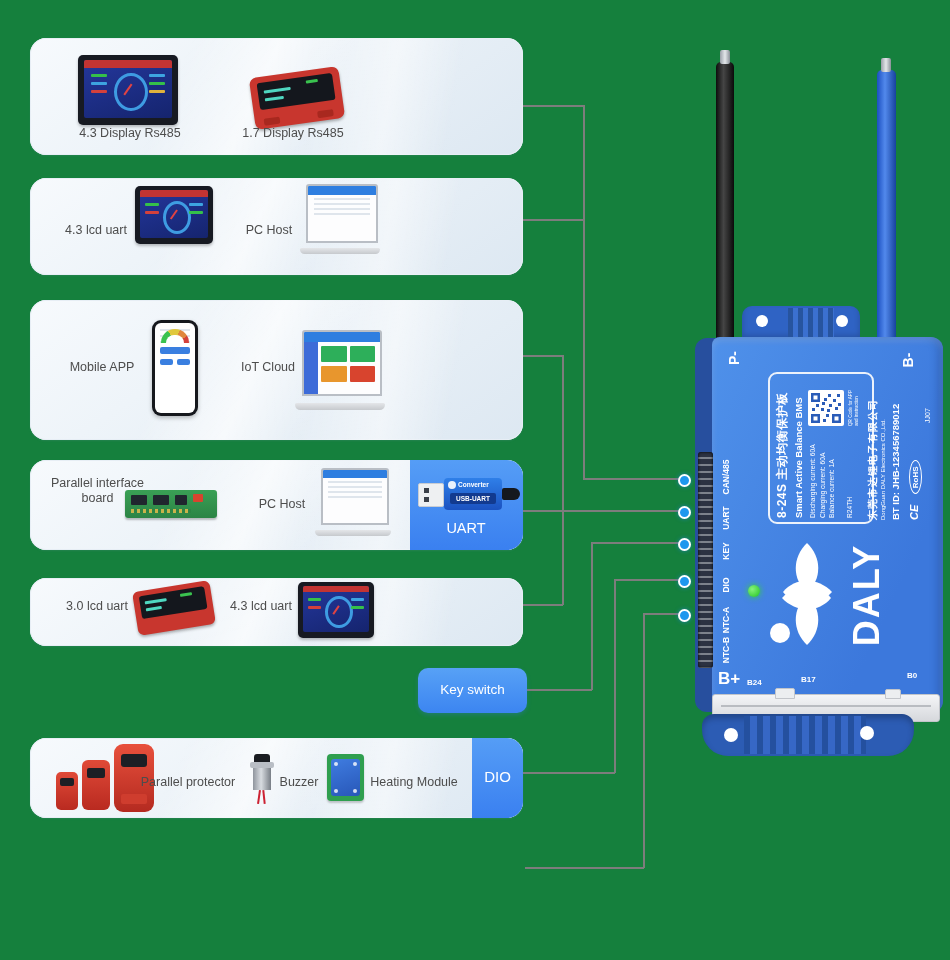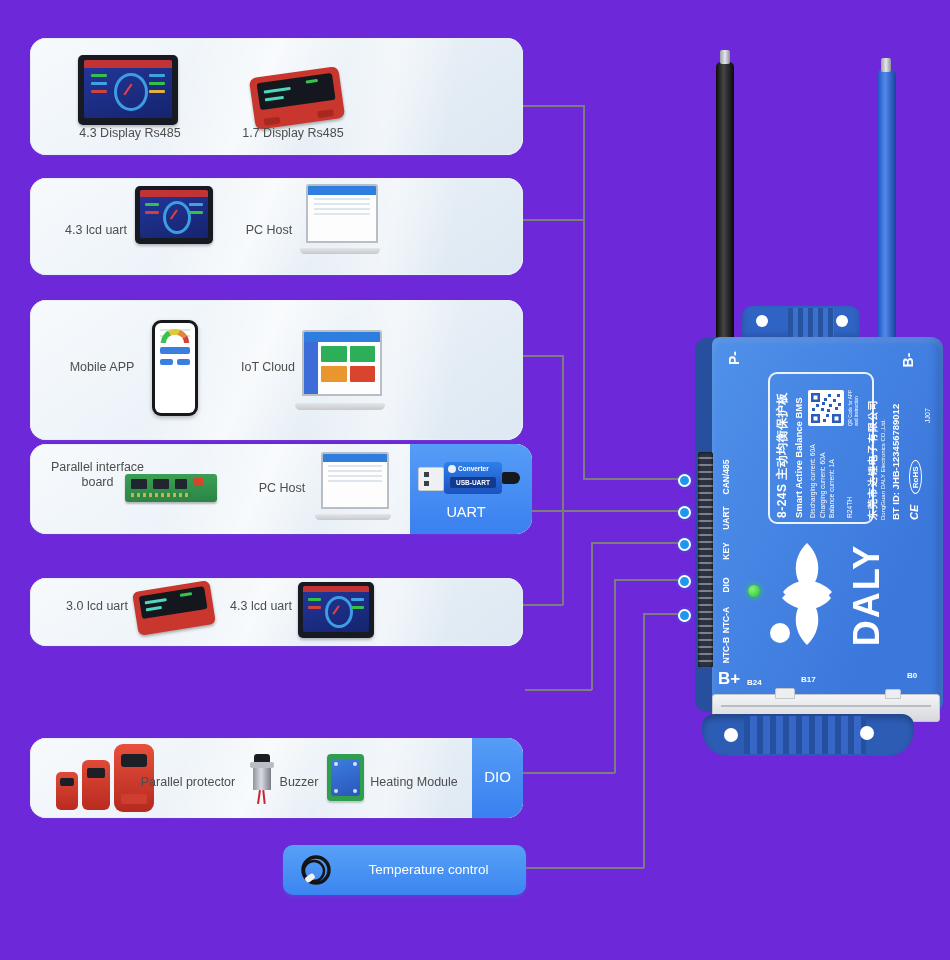--- a/index.html
+++ b/index.html
@@ -1,16 +1,16 @@
 <!DOCTYPE html>
 <html><head>
 <meta charset="utf-8">
 <style>
   html,body{margin:0;padding:0;background:#fff;}
-  #stage{position:relative;width:950px;height:960px;background:#6d28d9;overflow:hidden;
+  #stage{position:relative;width:950px;height:960px;background:#15803d;overflow:hidden;
          font-family:"Liberation Sans","DejaVu Sans",sans-serif;}
   .abs{position:absolute;}
   .panel{position:absolute;left:30px;width:493px;border-radius:16px;
          background:linear-gradient(145deg,#f7fafd 0%,#eef4f9 35%,#dde8f2 100%);
          box-shadow:inset 0 0 0 1px #e7eef5, 0 1px 2px rgba(120,150,180,.15);}
   .wave{position:absolute;inset:0;border-radius:16px;overflow:hidden;
         background:
          linear-gradient(115deg,rgba(255,255,255,0) 30%,rgba(255,255,255,.65) 46%,rgba(255,255,255,0) 60%),
          linear-gradient(100deg,rgba(255,255,255,0) 55%,rgba(255,255,255,.5) 72%,rgba(255,255,255,0) 85%);}
   .bluesec{position:absolute;top:0;right:0;bottom:0;border-radius:0 16px 16px 0;
@@ -143,21 +143,21 @@
         <div class="abs" style="left:0;top:16%;width:18%;height:84%;background:#3d6bd8"></div>
         <div class="abs" style="left:22%;top:22%;width:34%;height:26%;background:#2daf5a;border-radius:1px"></div>
         <div class="abs" style="left:60%;top:22%;width:34%;height:26%;background:#2daf5a;border-radius:1px"></div>
         <div class="abs" style="left:22%;top:54%;width:34%;height:26%;background:#e8962d;border-radius:1px"></div>
         <div class="abs" style="left:60%;top:54%;width:34%;height:26%;background:#d8442e;border-radius:1px"></div>
       </div>
       <div class="lbase"></div>
     </div>
   </div>
 
-  <div class="panel" style="top:444px;height:90px;padding-left:9px;">
+  <div class="panel" style="top:460px;height:90px;">
     <div class="wave"></div>
     <div class="plabel" style="left:15px;top:16px;width:105px;line-height:15px;">Parallel interface board</div>
     <div class="abs" style="left:95px;top:30px;width:92px;height:28px;background:linear-gradient(180deg,#3aa055,#2c8445);border-radius:3px;box-shadow:0 2px 2px rgba(0,0,0,.25);">
       <div class="abs" style="left:6px;top:5px;width:16px;height:10px;background:#20262e;border-radius:1px"></div>
       <div class="abs" style="left:28px;top:5px;width:16px;height:10px;background:#20262e;border-radius:1px"></div>
       <div class="abs" style="left:50px;top:5px;width:12px;height:10px;background:#20262e;border-radius:1px"></div>
       <div class="abs" style="left:68px;top:4px;width:10px;height:8px;background:#d8442e;border-radius:1px"></div>
       <div class="abs" style="left:6px;top:19px;width:60px;height:4px;background:repeating-linear-gradient(90deg,#c8b34a 0 3px,#2c8445 3px 6px);"></div>
     </div>
     <div class="plabel" style="left:192px;top:37px;width:120px;">PC Host</div>
@@ -204,20 +204,23 @@
           <div class="gau"></div>
           <div class="ndl"></div>
         <div class="pill" style="left:8%;top:26%;width:20%;background:#35c04a"></div>
         <div class="pill" style="left:8%;top:44%;width:20%;background:#d3413c"></div>
         <div class="pill" style="left:72%;top:26%;width:20%;background:#3da4e0"></div>
         <div class="pill" style="left:72%;top:44%;width:20%;background:#35c04a"></div>
       </div>
     </div>
   </div>
 
+  <div class="btn" style="left:418px;top:668px;width:109px;height:45px;">
+    <div class="wlabel" style="left:0;right:0;top:14px;font-size:13.5px;">Key switch</div>
+  </div>
 
   <div class="panel" style="top:738px;height:80px;">
     <div class="wave"></div>
     <div class="abs" style="left:26px;top:34px;width:22px;height:38px;background:linear-gradient(180deg,#e04a38,#b92a20);border-radius:5px;">
       <div class="abs" style="left:4px;top:6px;width:14px;height:8px;background:#1c1f25;border-radius:2px"></div>
       </div>
     <div class="abs" style="left:52px;top:22px;width:28px;height:50px;background:linear-gradient(180deg,#e04a38,#b92a20);border-radius:6px;">
       <div class="abs" style="left:5px;top:8px;width:18px;height:10px;background:#1c1f25;border-radius:2px"></div>
       </div>
     <div class="abs" style="left:84px;top:6px;width:40px;height:68px;background:linear-gradient(180deg,#e8503c,#b42a20);border-radius:9px;">
@@ -239,28 +242,20 @@
       <div class="abs" style="left:26px;top:8px;width:4px;height:4px;border-radius:50%;background:#fff;opacity:.8"></div>
       <div class="abs" style="left:7px;top:35px;width:4px;height:4px;border-radius:50%;background:#fff;opacity:.8"></div>
       <div class="abs" style="left:26px;top:35px;width:4px;height:4px;border-radius:50%;background:#fff;opacity:.8"></div>
     </div>
     <div class="plabel" style="left:336px;top:37px;width:96px;">Heating Module</div>
     <div class="bluesec" style="left:442px;">
       <div class="wlabel" style="left:0;right:0;top:30px;font-size:15px;">DIO</div>
     </div>
   </div>
 
-  <div class="btn" style="left:283px;top:845px;width:243px;height:50px;">
-    <svg width="38" height="38" style="position:absolute;left:14px;top:6px">
-      <circle cx="19" cy="19" r="13" stroke="#141414" stroke-width="3.4" fill="none"></circle>
-      <circle cx="17" cy="20" r="10" stroke="#141414" stroke-width="2.4" fill="none"></circle>
-      <rect x="8" y="24" width="10" height="6" rx="2.5" fill="#f2f2f2" transform="rotate(-35 13 27)"></rect>
-    </svg>
-    <div class="wlabel" style="left:60px;right:12px;top:17px;font-size:13.5px;">Temperature control</div>
-  </div>
 
   <div>
 
     <div class="abs" style="left:716px;top:62px;width:18px;height:280px;background:linear-gradient(90deg,#0d0d0d,#454545 42%,#0a0a0a);border-radius:5px 5px 0 0;"></div>
     <div class="abs" style="left:720px;top:50px;width:10px;height:14px;background:linear-gradient(90deg,#9aa0a8,#e4e7ea 50%,#8a9098);border-radius:2px;"></div>
     <div class="abs" style="left:877px;top:70px;width:19px;height:280px;background:linear-gradient(90deg,#1b4fc0,#5289ec 42%,#17429f);border-radius:5px 5px 0 0;"></div>
     <div class="abs" style="left:881px;top:58px;width:10px;height:14px;background:linear-gradient(90deg,#9aa0a8,#e4e7ea 50%,#8a9098);border-radius:2px;"></div>
 
     <div class="abs" style="left:742px;top:306px;width:118px;height:34px;background:#2f63c4;border-radius:10px 10px 0 0;box-shadow:inset 0 -4px 6px rgba(0,0,0,.2);">
       <div class="abs" style="left:46px;top:2px;width:46px;height:30px;background:repeating-linear-gradient(90deg,#27549f 0 5px,#3b70d0 5px 10px);"></div>

